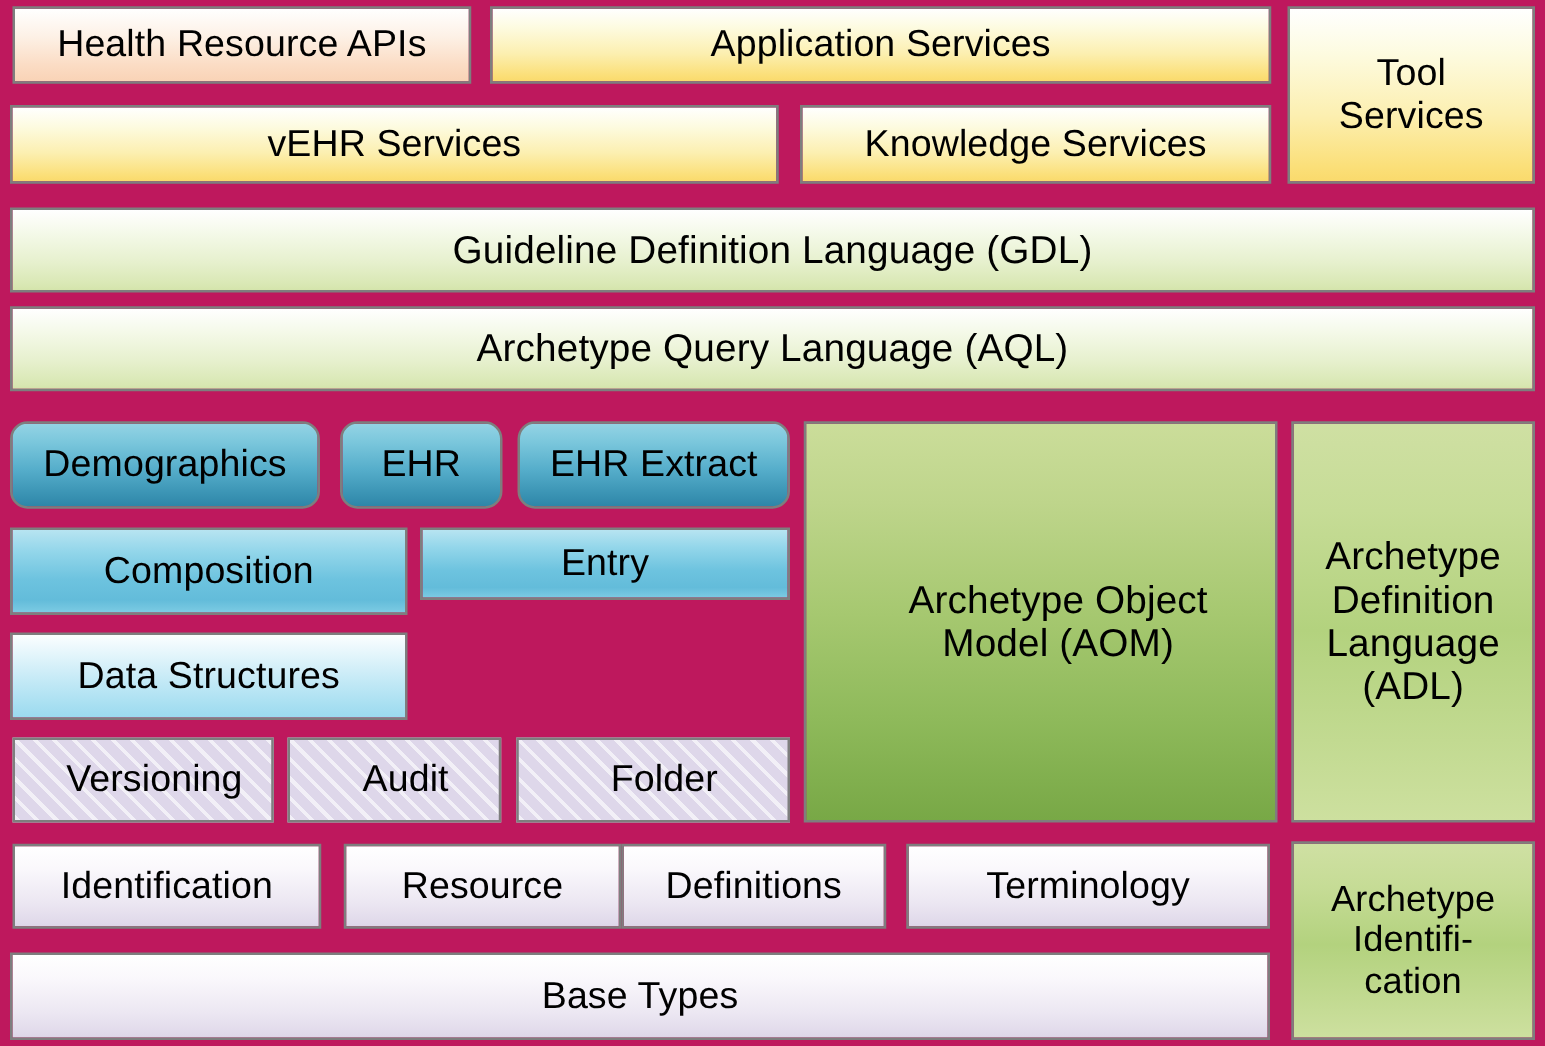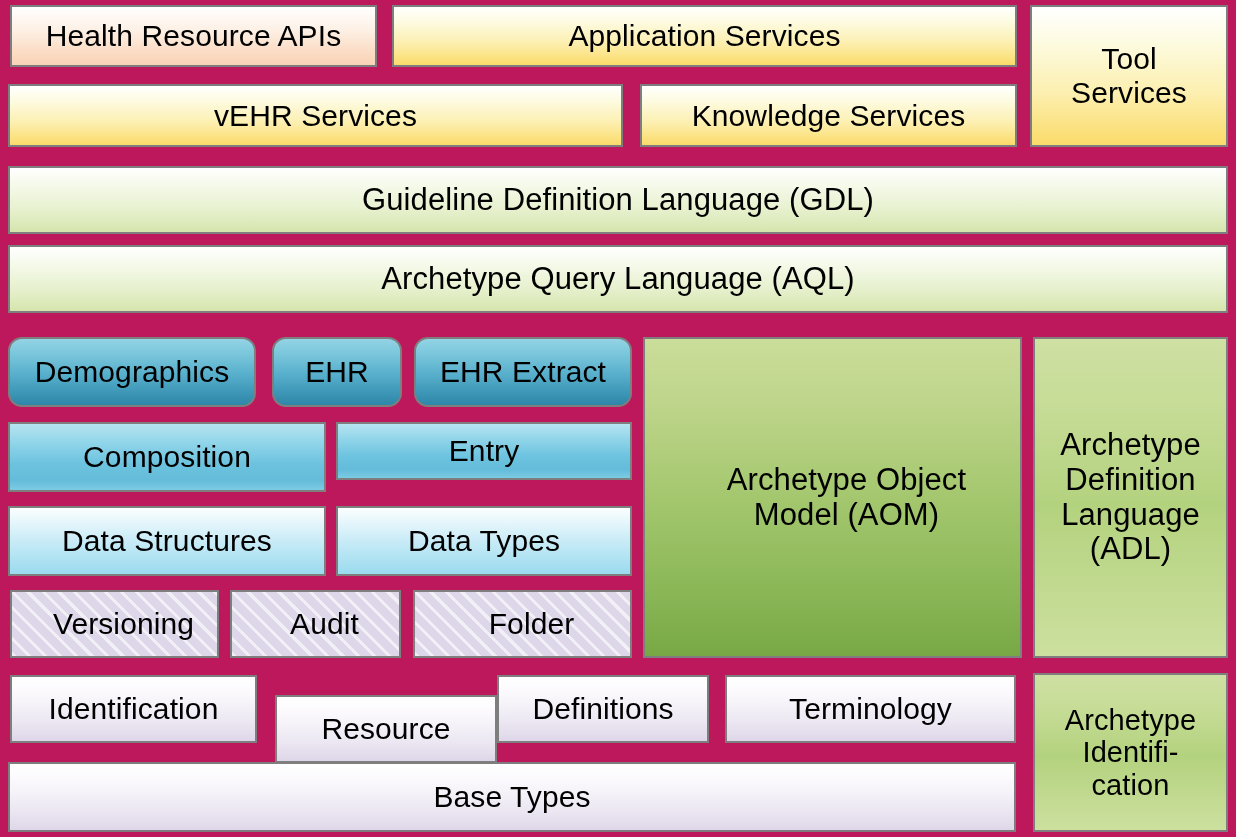--- a/index.html
+++ b/index.html
@@ -138,21 +138,20 @@
   <div class="box fill-teal-dark fs-30" style="left:272px; top:337px; width:130px; height:70px;">EHR</div>
 
   <div class="box fill-teal-dark fs-30" style="left:414px; top:337px; width:218px; height:70px;">EHR Extract</div>
 
   <div class="box fill-blue-mid fs-30" style="left:8px; top:422px; width:318px; height:70px;">Composition</div>
 
   <div class="box fill-blue-mid fs-30" style="left:336px; top:422px; width:296px; height:58px;">Entry</div>
 
   <div class="box fill-blue-light fs-30" style="left:8px; top:506px; width:318px; height:70px;">Data Structures</div>
 
-  <div class="box fill-blue-light fs-30" style="left:336px; top:506px; width:296px; height:70px;">Data Types</div>
 
   <div class="box fill-lavender-hatch fs-30" style="left:10px; top:590px; width:209px; height:68px;">Versioning</div>
 
   <div class="box fill-lavender-hatch fs-30" style="left:230px; top:590px; width:171px; height:68px;">Audit</div>
 
   <div class="box fill-lavender-hatch fs-30" style="left:413px; top:590px; width:219px; height:68px;">Folder</div>
 
   <div class="box fill-green-strong fs-31" style="left:643px; top:337px; width:379px; height:321px;">Archetype Object
 Model (AOM)</div>
 
@@ -160,21 +159,21 @@
 Definition
 Language
 (ADL)</div>
 
   <div class="box fill-green-soft fs-29" style="left:1033px; top:673px; width:195px; height:159px;">Archetype
 Identifi-
 cation</div>
 
   <div class="box fill-lavender fs-30" style="left:10px; top:675px; width:247px; height:68px;">Identification</div>
 
-  <div class="box fill-lavender fs-30" style="left:275px; top:695px; width:222px; height:68px;">Resource</div>
+  <div class="box fill-lavender fs-30" style="left:275px; top:675px; width:222px; height:68px;">Resource</div>
 
   <div class="box fill-lavender fs-30" style="left:497px; top:675px; width:212px; height:68px;">Definitions</div>
 
   <div class="box fill-lavender fs-30" style="left:725px; top:675px; width:291px; height:68px;">Terminology</div>
 
   <div class="box fill-lavender fs-30" style="left:8px; top:762px; width:1008px; height:70px;">Base Types</div>
 
 </div>
 
 </body></html>

